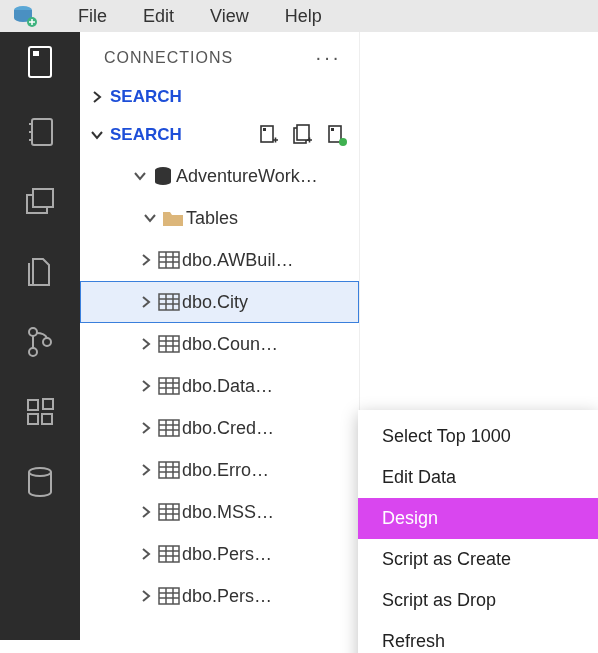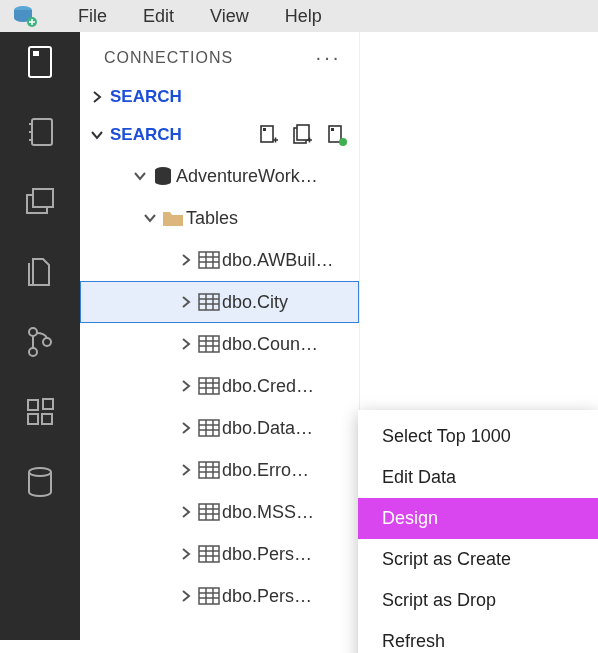--- a/index.html
+++ b/index.html
@@ -91,21 +91,21 @@
   .tree-row .chev { width:20px; display:flex; justify-content:center; color:#555;}
   .tree-row .ic { width:26px; display:flex; justify-content:center; }
   .tree-row .lbl { overflow:hidden; text-overflow:ellipsis; }
   .tree-row.selected {
     background: #e6eefb;
     outline: 1px solid #3a7fdc;
     outline-offset: -1px;
   }
   .indent-0 { padding-left: 50px; }
   .indent-1 { padding-left: 60px; }
-  .indent-2 { padding-left: 96px; }
+  .indent-2 { padding-left: 56px; }
   .context-menu {
     position: absolute;
     left: 358px;
     top: 410px;
     width: 240px;
     background: #fff;
     box-shadow: 0 4px 16px rgba(0,0,0,0.25);
     padding: 6px 0;
     z-index: 10;
   }
@@ -330,38 +330,38 @@
             </span>
             <span class="ic">
               <svg width="22" height="18" viewBox="0 0 22 18">
                 <rect x="1" y="1" width="20" height="16" fill="none" stroke="#555" stroke-width="1.5"></rect>
                 <line x1="1" y1="6" x2="21" y2="6" stroke="#555" stroke-width="1.5"></line>
                 <line x1="1" y1="11" x2="21" y2="11" stroke="#555" stroke-width="1.5"></line>
                 <line x1="8" y1="1" x2="8" y2="17" stroke="#555" stroke-width="1.5"></line>
                 <line x1="15" y1="1" x2="15" y2="17" stroke="#555" stroke-width="1.5"></line>
               </svg>
             </span>
+            <span class="lbl">dbo.Data…</span>
+          </div>
+          <div class="tree-row indent-2">
+            <span class="chev">
+              <svg width="14" height="14" viewBox="0 0 14 14">
+                <path d="M4 2 l6 5 -6 5" fill="none" stroke="#555" stroke-width="2"></path>
+              </svg>
+            </span>
+            <span class="ic">
+              <svg width="22" height="18" viewBox="0 0 22 18">
+                <rect x="1" y="1" width="20" height="16" fill="none" stroke="#555" stroke-width="1.5"></rect>
+                <line x1="1" y1="6" x2="21" y2="6" stroke="#555" stroke-width="1.5"></line>
+                <line x1="1" y1="11" x2="21" y2="11" stroke="#555" stroke-width="1.5"></line>
+                <line x1="8" y1="1" x2="8" y2="17" stroke="#555" stroke-width="1.5"></line>
+                <line x1="15" y1="1" x2="15" y2="17" stroke="#555" stroke-width="1.5"></line>
+              </svg>
+            </span>
             <span class="lbl">dbo.Cred…</span>
-          </div>
-          <div class="tree-row indent-2">
-            <span class="chev">
-              <svg width="14" height="14" viewBox="0 0 14 14">
-                <path d="M4 2 l6 5 -6 5" fill="none" stroke="#555" stroke-width="2"></path>
-              </svg>
-            </span>
-            <span class="ic">
-              <svg width="22" height="18" viewBox="0 0 22 18">
-                <rect x="1" y="1" width="20" height="16" fill="none" stroke="#555" stroke-width="1.5"></rect>
-                <line x1="1" y1="6" x2="21" y2="6" stroke="#555" stroke-width="1.5"></line>
-                <line x1="1" y1="11" x2="21" y2="11" stroke="#555" stroke-width="1.5"></line>
-                <line x1="8" y1="1" x2="8" y2="17" stroke="#555" stroke-width="1.5"></line>
-                <line x1="15" y1="1" x2="15" y2="17" stroke="#555" stroke-width="1.5"></line>
-              </svg>
-            </span>
-            <span class="lbl">dbo.Data…</span>
           </div>
           <div class="tree-row indent-2">
             <span class="chev">
               <svg width="14" height="14" viewBox="0 0 14 14">
                 <path d="M4 2 l6 5 -6 5" fill="none" stroke="#555" stroke-width="2"></path>
               </svg>
             </span>
             <span class="ic">
               <svg width="22" height="18" viewBox="0 0 22 18">
                 <rect x="1" y="1" width="20" height="16" fill="none" stroke="#555" stroke-width="1.5"></rect>

